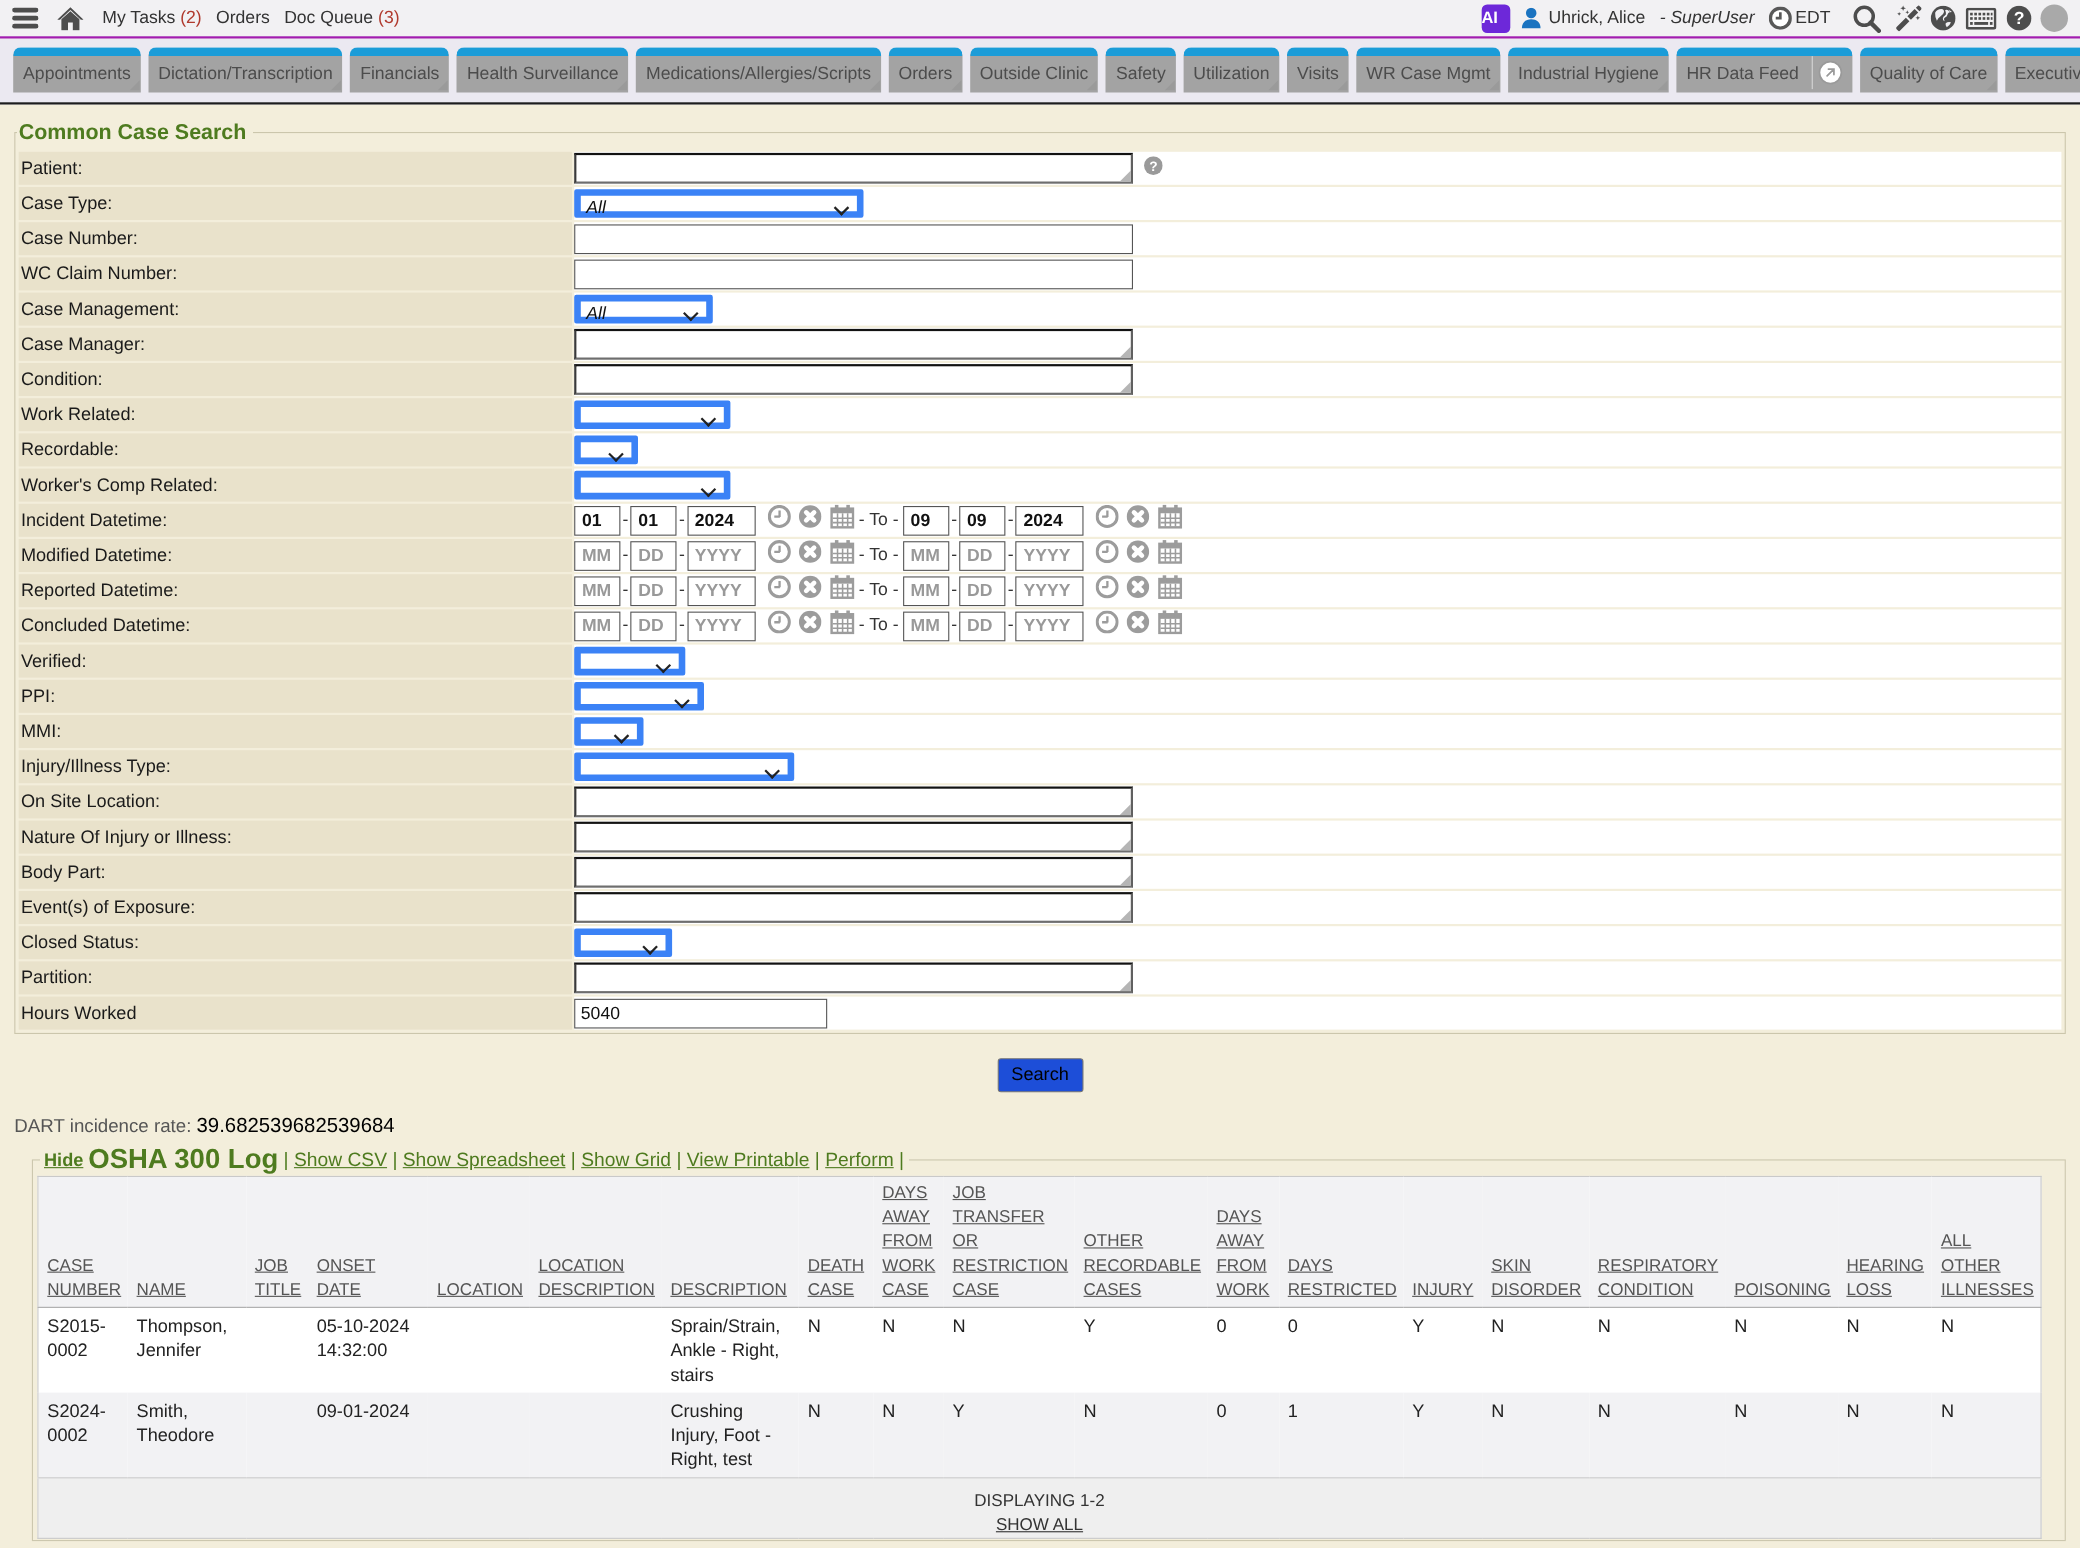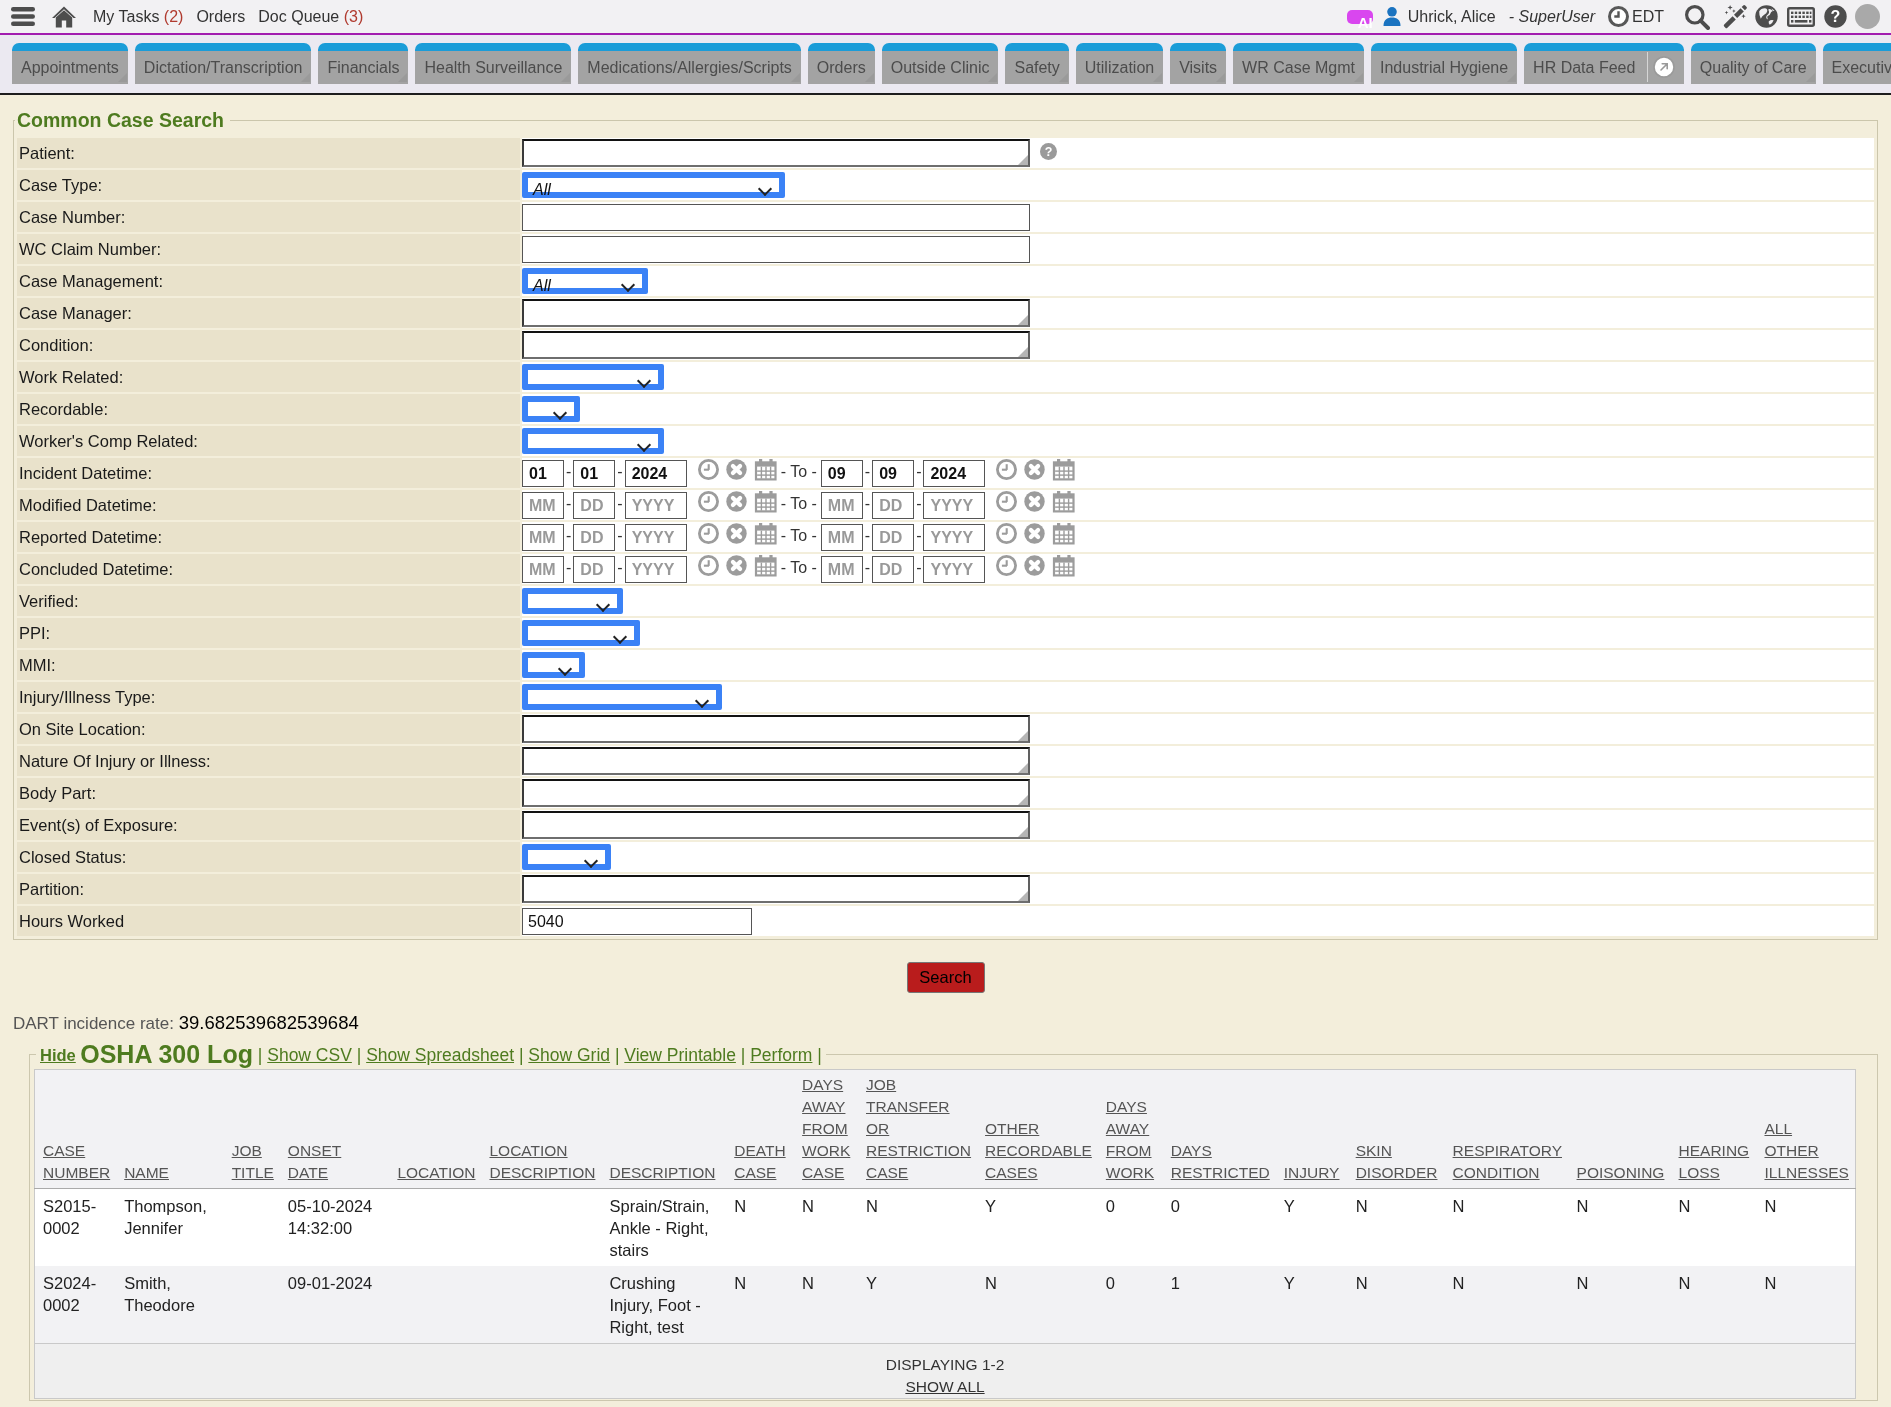--- a/index.html
+++ b/index.html
@@ -78,21 +78,21 @@
 .dt.mm { width:42px; } .dt.yy { width:62px; }
 .ph { color:#999; }
 .dash { color:#333; margin:0 2px; }
 .toto { color:#333; padding:0 4px; }
 .dticons { display:inline-block; vertical-align:middle; margin-left:11px; margin-right:0; position:relative; top:-4px; }
 
 #btnrow { text-align:center; margin-top:22px; }
 #searchbtn {
   font-family:"Liberation Sans", sans-serif;
   font-size:16.5px; color:#000;
-  background:#b91c1c; border:1px solid #767676; border-radius:3px;
+  background:#1d4ed8; border:1px solid #767676; border-radius:3px;
   width:78px; height:31px; display:inline-block; line-height:29px; text-align:center;
 }
 
 #dart { margin:19px 0 0 13px; font-size:17px; color:#555; }
 
 #oshaset { margin:6px 13px 0 29px; border-color:#ccc7ae; padding:0 0 1px 0; }
 #oshaset legend { margin-left:6px; padding:0 4px; white-space:nowrap; }
 #oshaset legend a { color:#4e7b1f; text-decoration:underline; }
 .hidelnk { font-size:16.5px; font-weight:bold; }
 .oshatitle { font-size:25px; font-weight:bold; vertical-align:-2px;}
@@ -135,21 +135,21 @@
             <path d="M12 0.5 L24 12 L21.5 12 L12 3.2 L2.5 12 L0 12 Z"></path>
             <path d="M3.8 11.5 L12 4.2 L20.2 11.5 L20.2 21.5 L14.2 21.5 L14.2 14.5 L9.8 14.5 L9.8 21.5 L3.8 21.5 Z"></path>
           </g>
         </svg>
     </span>
     <span class="toplink" style="margin-left:17px;">My Tasks <span class="redno">(2)</span></span>
     <span class="toplink" style="margin-left:13px;">Orders</span>
     <span class="toplink" style="margin-left:13px;">Doc Queue <span class="redno">(3)</span></span>
   </div>
   <div class="right">
-    <span style="display:inline-block; width:26px; height:14px; background:#d946ef; border-radius:5px; color:#fff; font-weight:bold; font-size:15px; text-align:right; line-height:26px;">AI</span>
+    <span style="display:inline-block; width:26px; height:26px; background:#6d28d9; border-radius:5px; color:#fff; font-weight:bold; font-size:15px; text-align:left; line-height:26px;">AI</span>
     <span style="margin-left:10px; display:inline-flex;">
       <svg width="18" height="19" viewBox="0 0 18 19">
           <g fill="#1a73c0">
             <circle cx="9" cy="4.8" r="4.8"></circle>
             <path d="M0.5 19 C0.5 13 4.2 10.6 9 10.6 C13.8 10.6 17.5 13 17.5 19 Z"></path>
           </g>
         </svg>
     </span>
     <span class="toplink" style="margin-left:7px;">Uhrick, Alice</span>
     <span class="toplink" style="margin-left:13px; font-style:italic;">- SuperUser</span>

